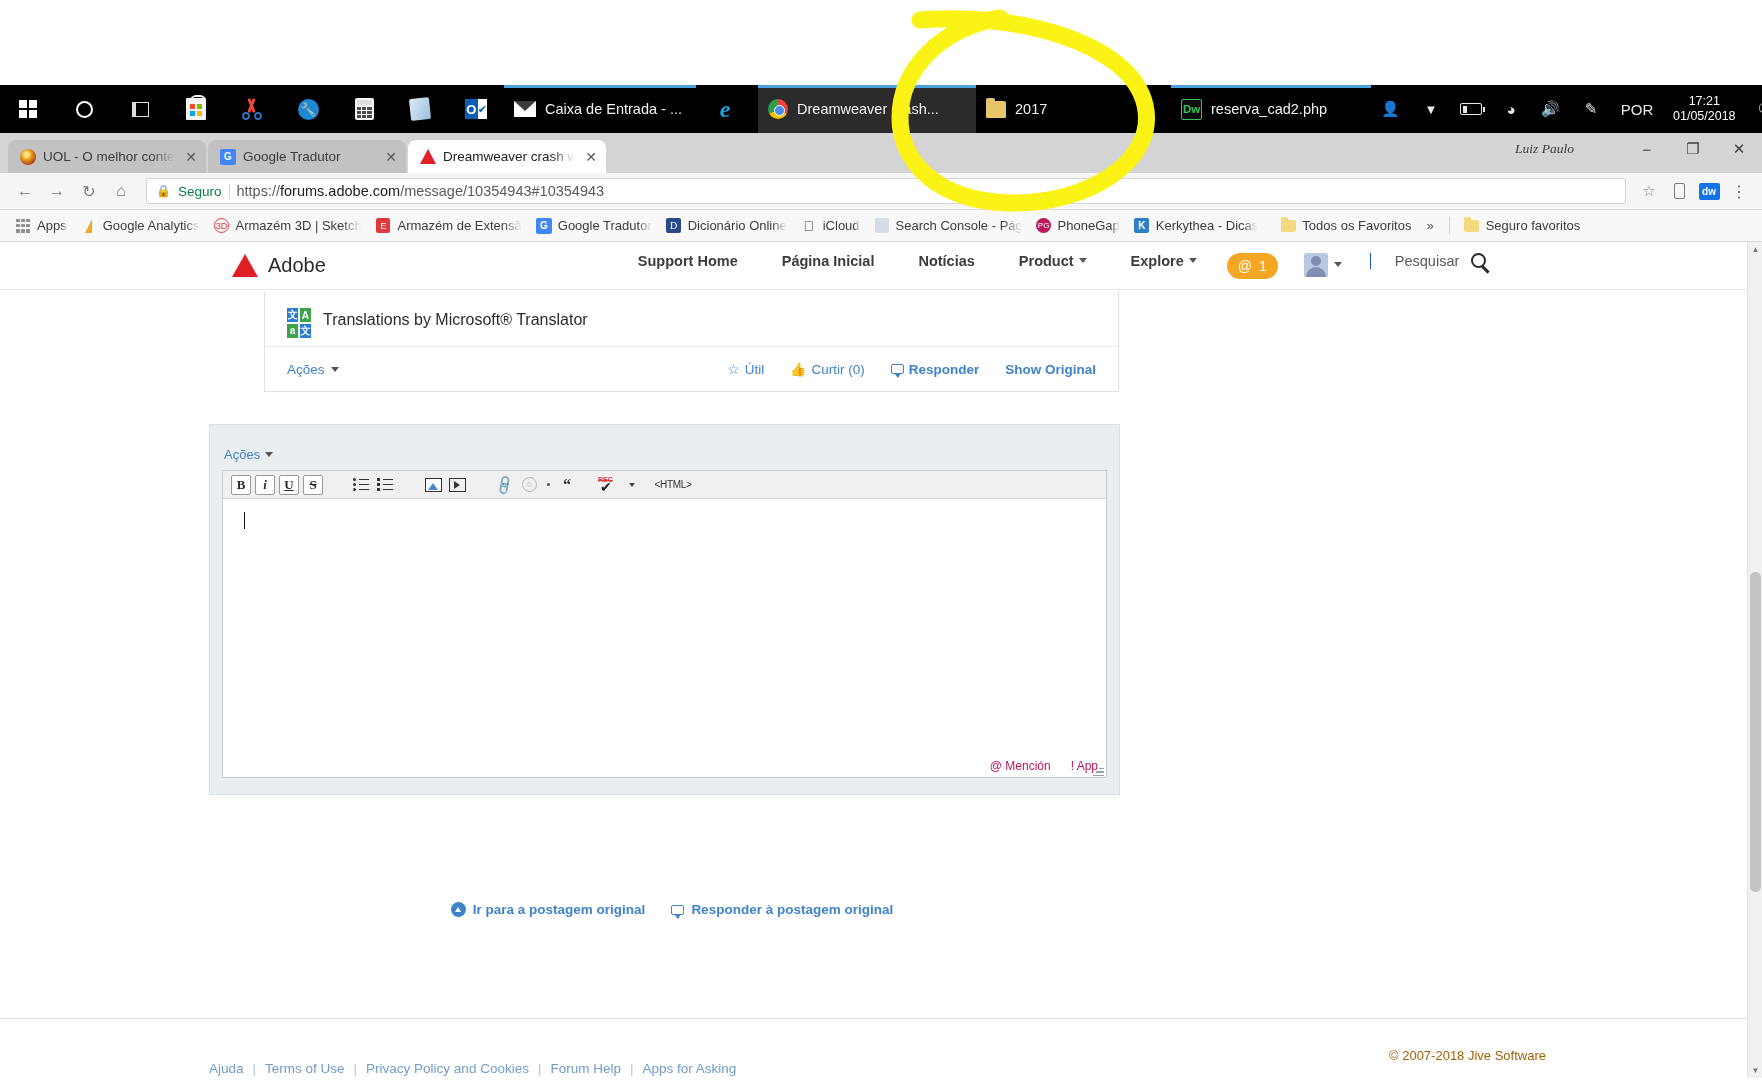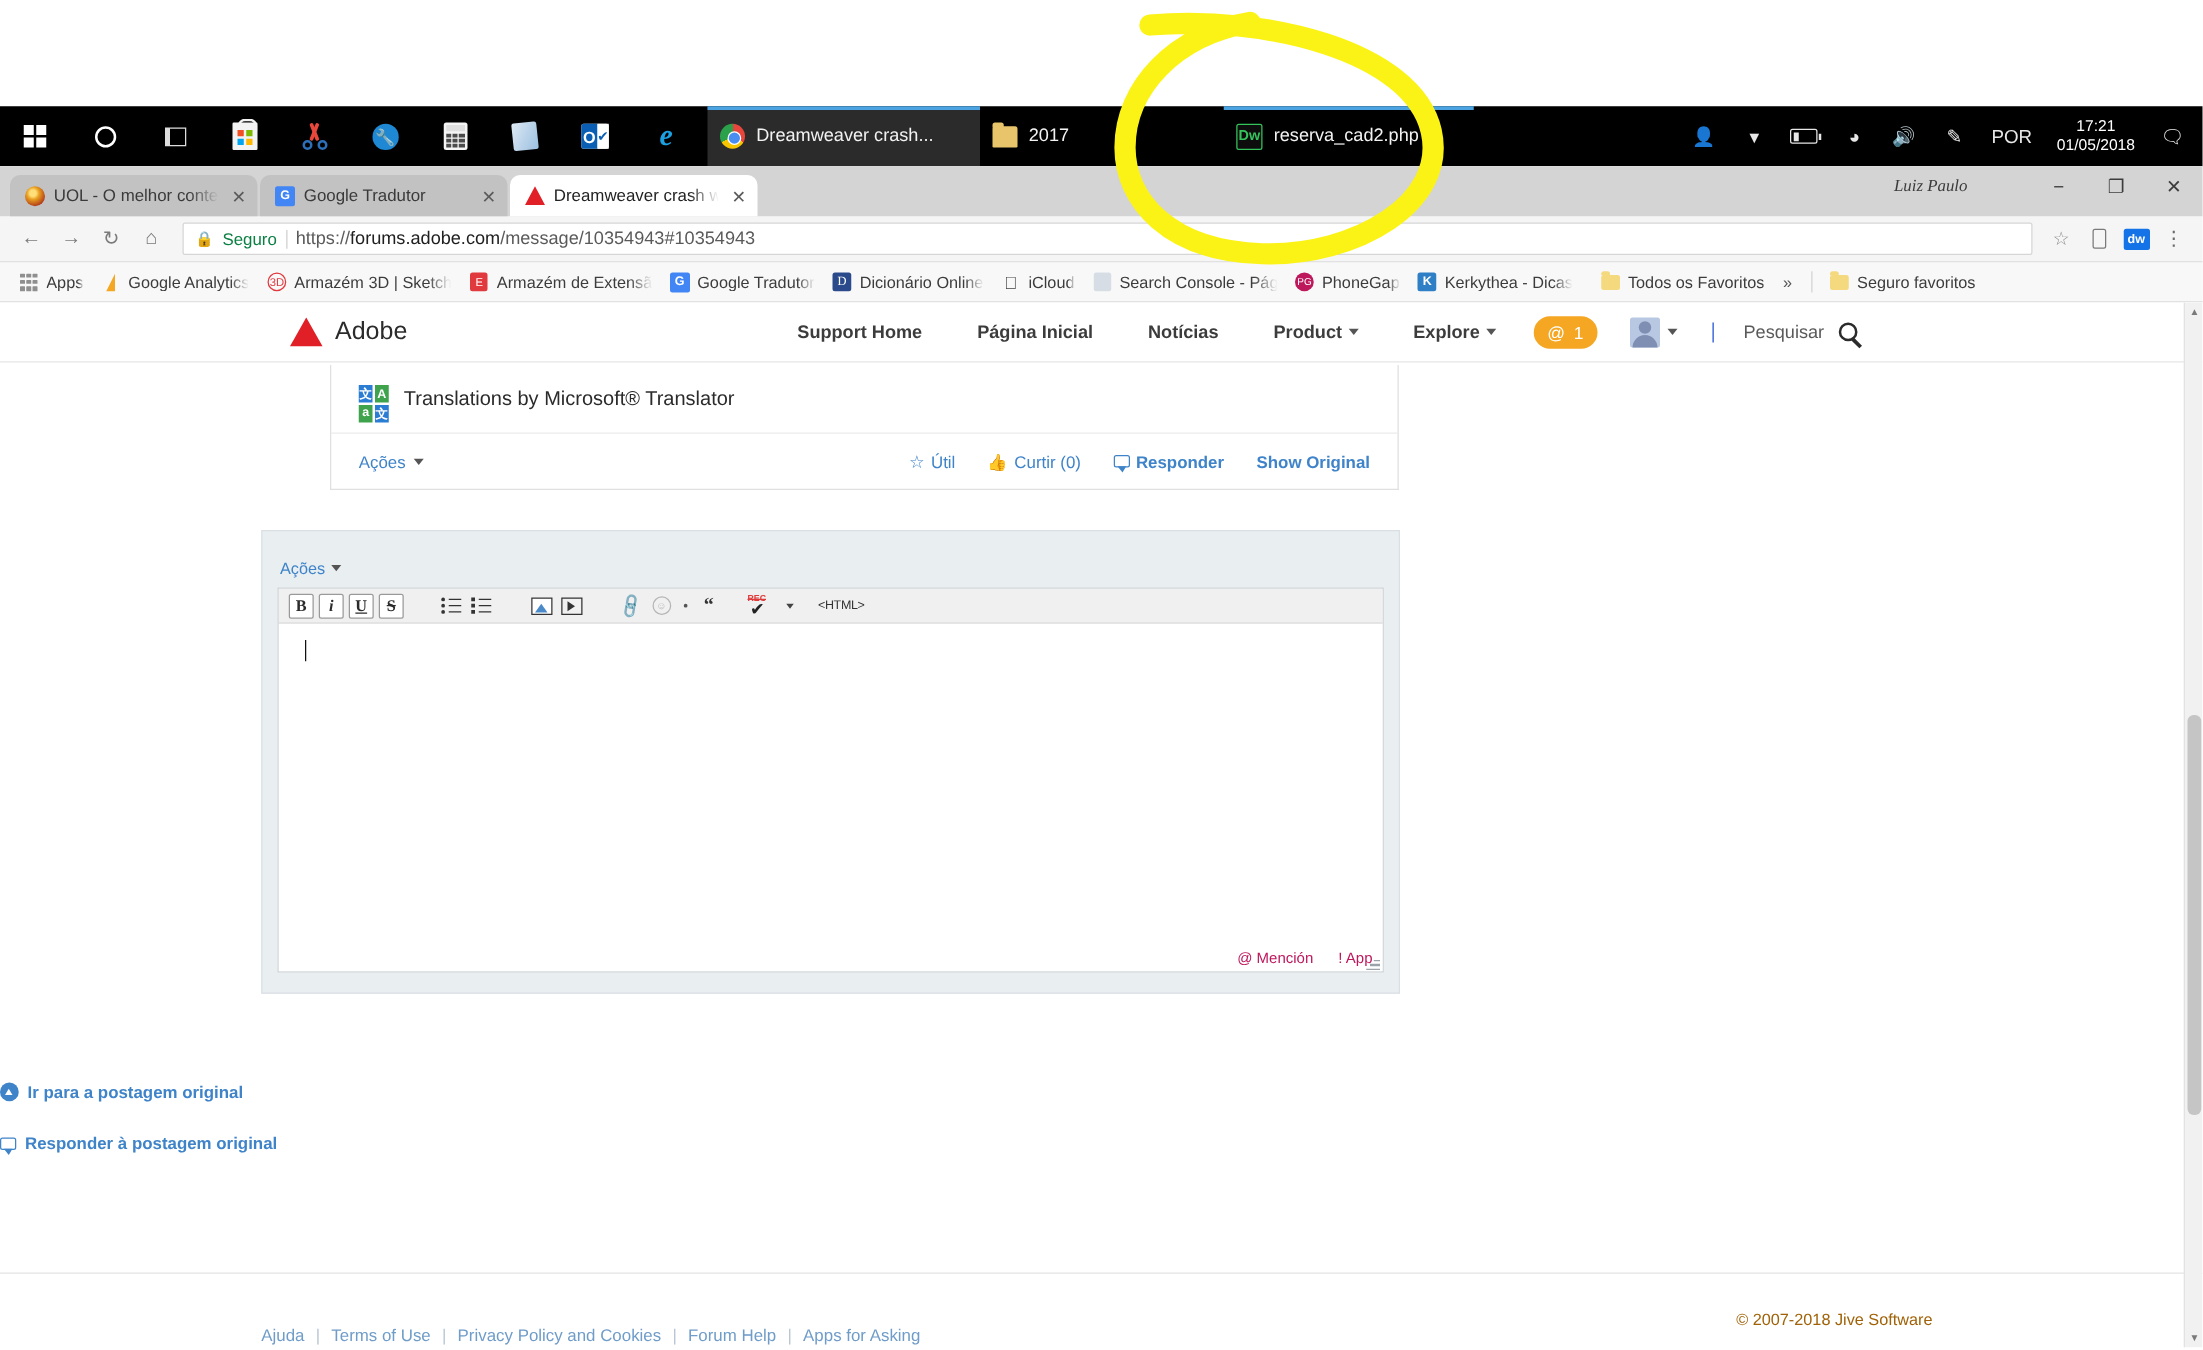--- a/index.html
+++ b/index.html
@@ -177,21 +177,21 @@
   
   #page { position: relative; height: 836px; background: #ffffff; overflow: hidden; }
 
   #adobe-header {
     height: 48px; background: #fff; border-bottom: 1px solid #e6e6e6;
     display: flex; align-items: center; padding-left: 232px;
   }
   .brand { display: flex; align-items: center; gap: 10px; }
   .brandmark { width: 0;height:0;border-left:13px solid transparent;border-right:13px solid transparent;border-bottom:23px solid #e01f26;}
   .brandname { font-size: 20px; color: #2b2b2b; }
-  #adobe-nav { display: flex; align-items: center; gap: 0; margin-left: 290px; }
+  #adobe-nav { display: flex; align-items: flex-start; gap: 0; margin-left: 290px; }
   .navitem { font-size: 14.5px; color: #3c3c3c; font-weight: bold; padding: 0 22px;
     display: flex; align-items: center; gap: 5px; }
   .caret { width:0;height:0;border-left:4px solid transparent;border-right:4px solid transparent;border-top:5px solid #555;}
   #at-badge { height: 26px; background: #f5a623; border-radius: 13px; color: #fff;
     display: flex; align-items: center; gap: 7px; padding: 0 11px; font-size: 14px;
     margin-left: 8px; }
   #user-menu { display: flex; align-items: center; gap: 6px; margin-left: 26px; }
   .avatarpic { width: 24px; height: 24px; background: #b9c8e2; border-radius: 2px; position: relative; overflow:hidden;}
   .avatarpic::before{content:"";position:absolute;left:7px;top:3px;width:10px;height:10px;border-radius:50%;background:#7e8fb3;}
   .avatarpic::after{content:"";position:absolute;left:2px;top:14px;width:20px;height:13px;border-radius:10px 10px 0 0;background:#7e8fb3;}
@@ -268,22 +268,22 @@
     align-items: center; gap: 20px; font-size: 12px; color: #be185d; }
   #resize-grip { position: absolute; right: 2px; bottom: 1px; width: 11px; height: 11px; }
   #resize-grip i { position:absolute; right:0; background:#9aa3aa; height:1.2px; }
 
   #reply-buttons { display: flex; align-items: center; gap: 13px; padding: 14px 0 0 2px; }
   #btn-add { background: #2a9ff0; color: #fff; font-size: 14.5px; border: none;
     padding: 10px 20px; border-radius: 3px; font-family: inherit; }
   #btn-cancel { background: #fff; color: #3f84c9; font-size: 14.5px; border: 1px solid #cfd6db;
     padding: 10px 20px; border-radius: 3px; font-family: inherit; }
 
-  #post-links { position: absolute; left: 0; right: 0; top: 624px;
-    display: flex; justify-content: center; gap: 26px; font-size: 13.5px; padding-right: 418px; flex-direction: column;}
+  #post-links { position: absolute; left: 0; right: 0; top: 660px;
+    display: flex; justify-content: center; gap: 26px; font-size: 13.5px; padding-right: 418px;}
   .pl-item { display: flex; align-items: center; gap: 7px; color: #3f84c9; font-weight: bold; }
   .upcircle { width: 15px; height: 15px; border-radius: 50%; background: #3f84c9; position: relative; }
   .upcircle::after{content:"";position:absolute;left:4px;top:5px;border-left:3.5px solid transparent;border-right:3.5px solid transparent;border-bottom:5px solid #fff;}
 
   #footer { position: absolute; left: 0; right: 0; bottom: 0; height: 60px;
     border-top: 1px solid #e4e4e4; }
   #footer-links { position: absolute; left: 209px; bottom: 2px; display: flex;
     align-items: center; gap: 0; font-size: 13.5px; color: #6f9cc8; }
   #footer-links a { color: #6f9cc8; text-decoration: none; padding: 0 9px; }
   #footer-links a:first-child { padding-left: 0; }
@@ -361,20 +361,25 @@
   <div class="tb-icon">
     <div class="noteicon"></div>
   </div>
   <div class="tb-icon">
     <div class="outlookicon">
         <div class="o">O</div>
         <div class="chk">✔</div>
       </div>
   </div>
 
+  <div class="tb-task">
+    <div class="topbar" style="background:#4aa3e0"></div>
+    <div class="mailicon"></div>
+    <span class="tb-label">Caixa de Entrada - ...</span>
+  </div>
   <div class="tb-task" style="width:62px;justify-content:center">
     <span class="edgeicon">e</span>
   </div>
   <div class="tb-task active" style="width:218px">
     <div class="topbar"></div>
     <div class="chromeicon"></div>
     <span class="tb-label">Dreamweaver crash...</span>
   </div>
   <div class="tb-task" style="width:195px">
     <div class="foldericon"></div>

